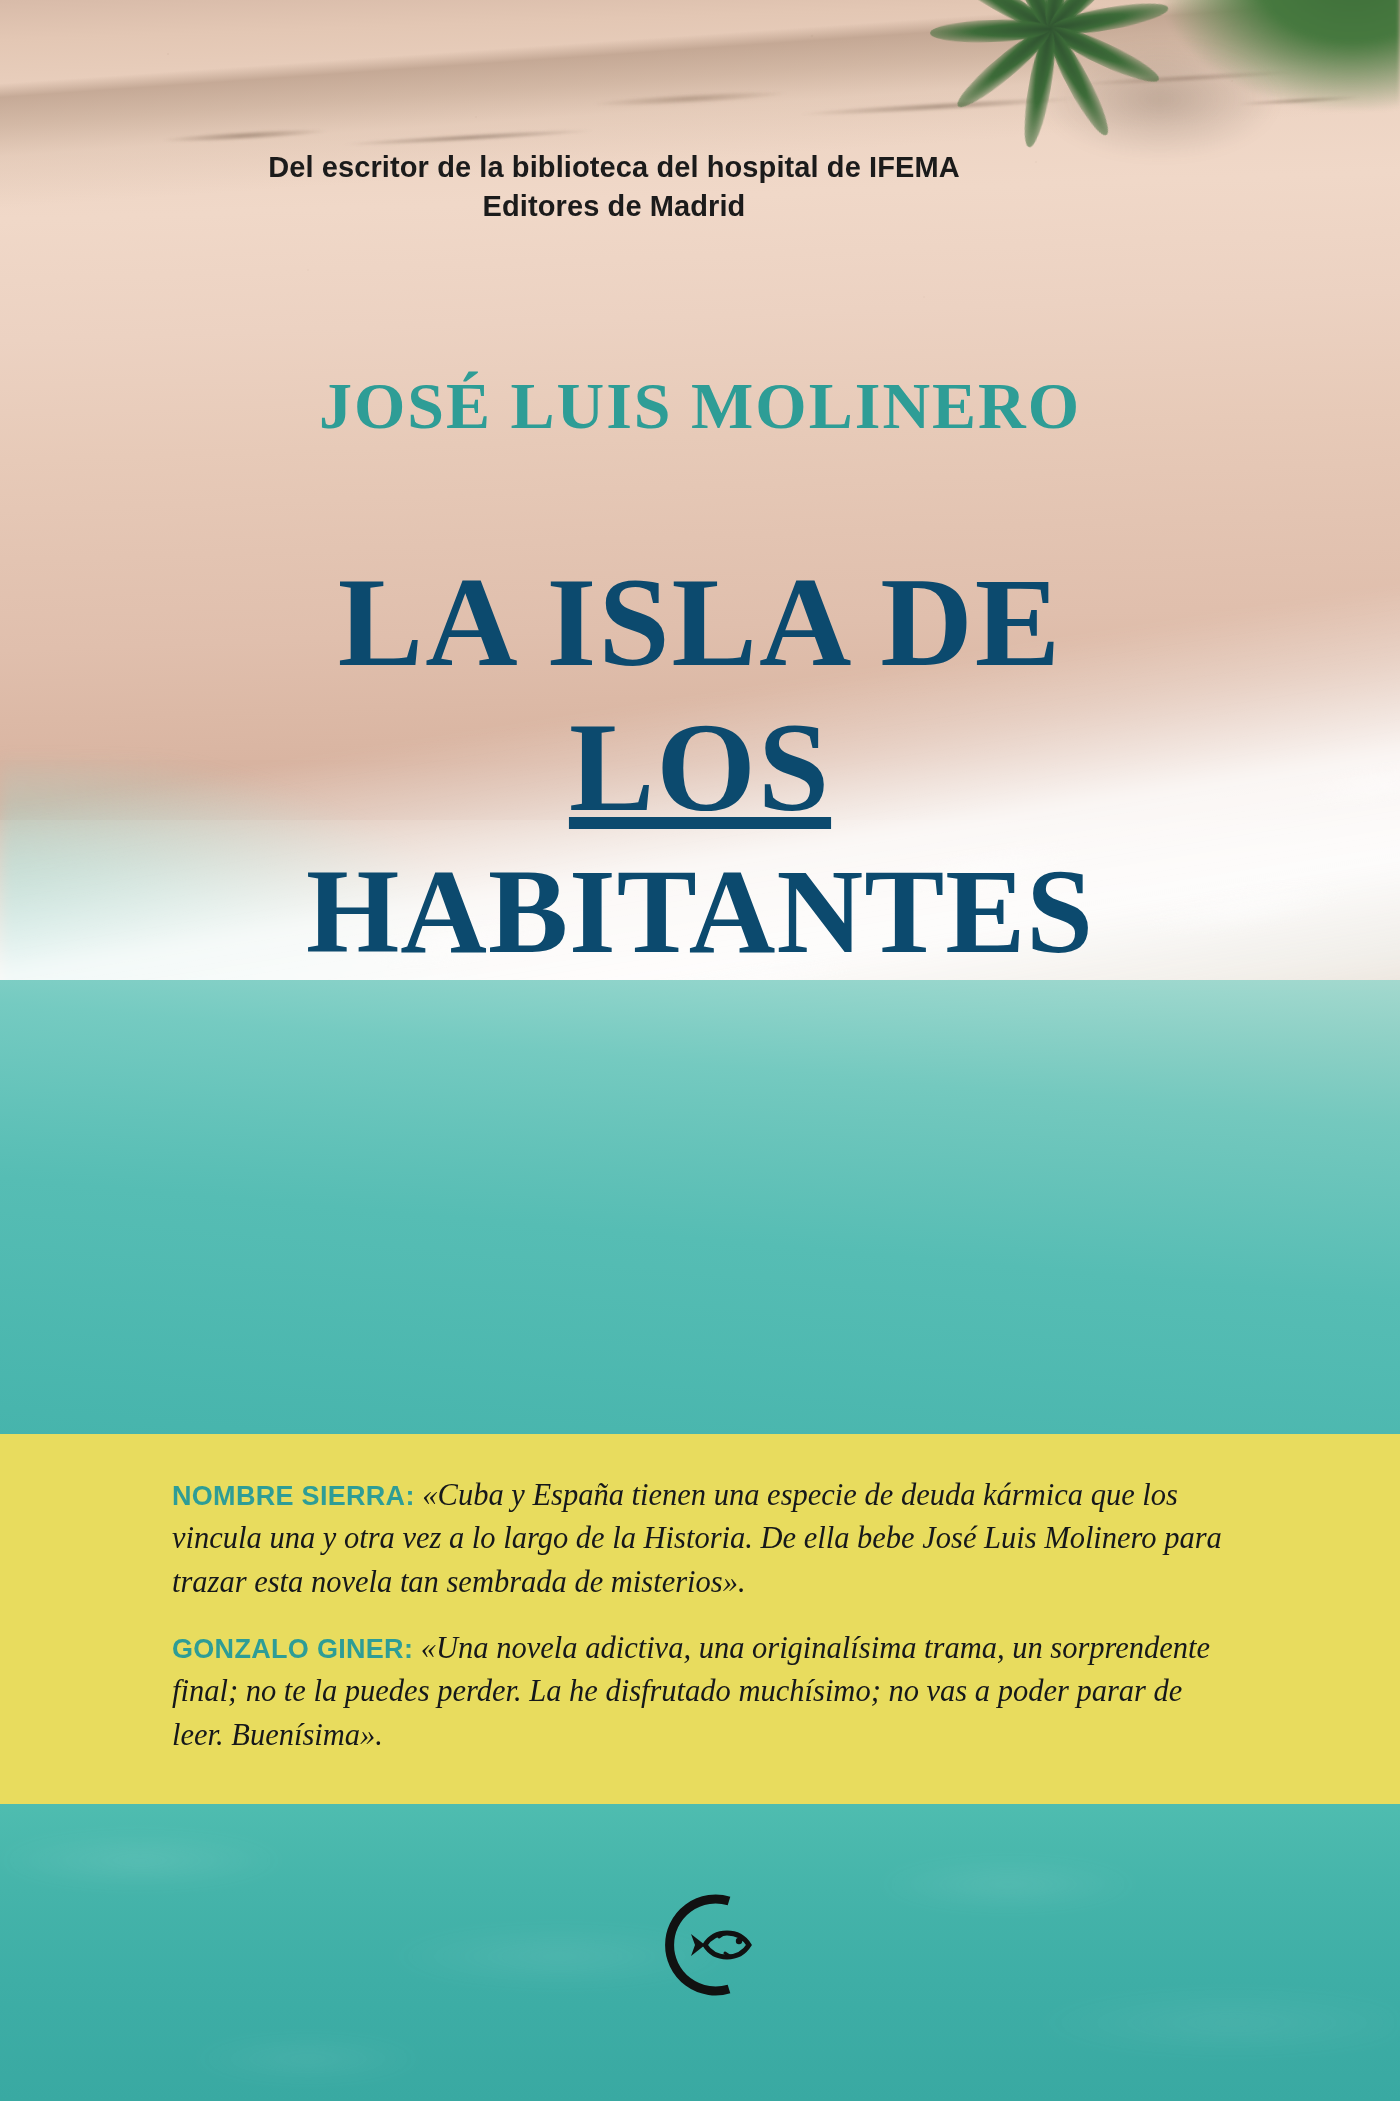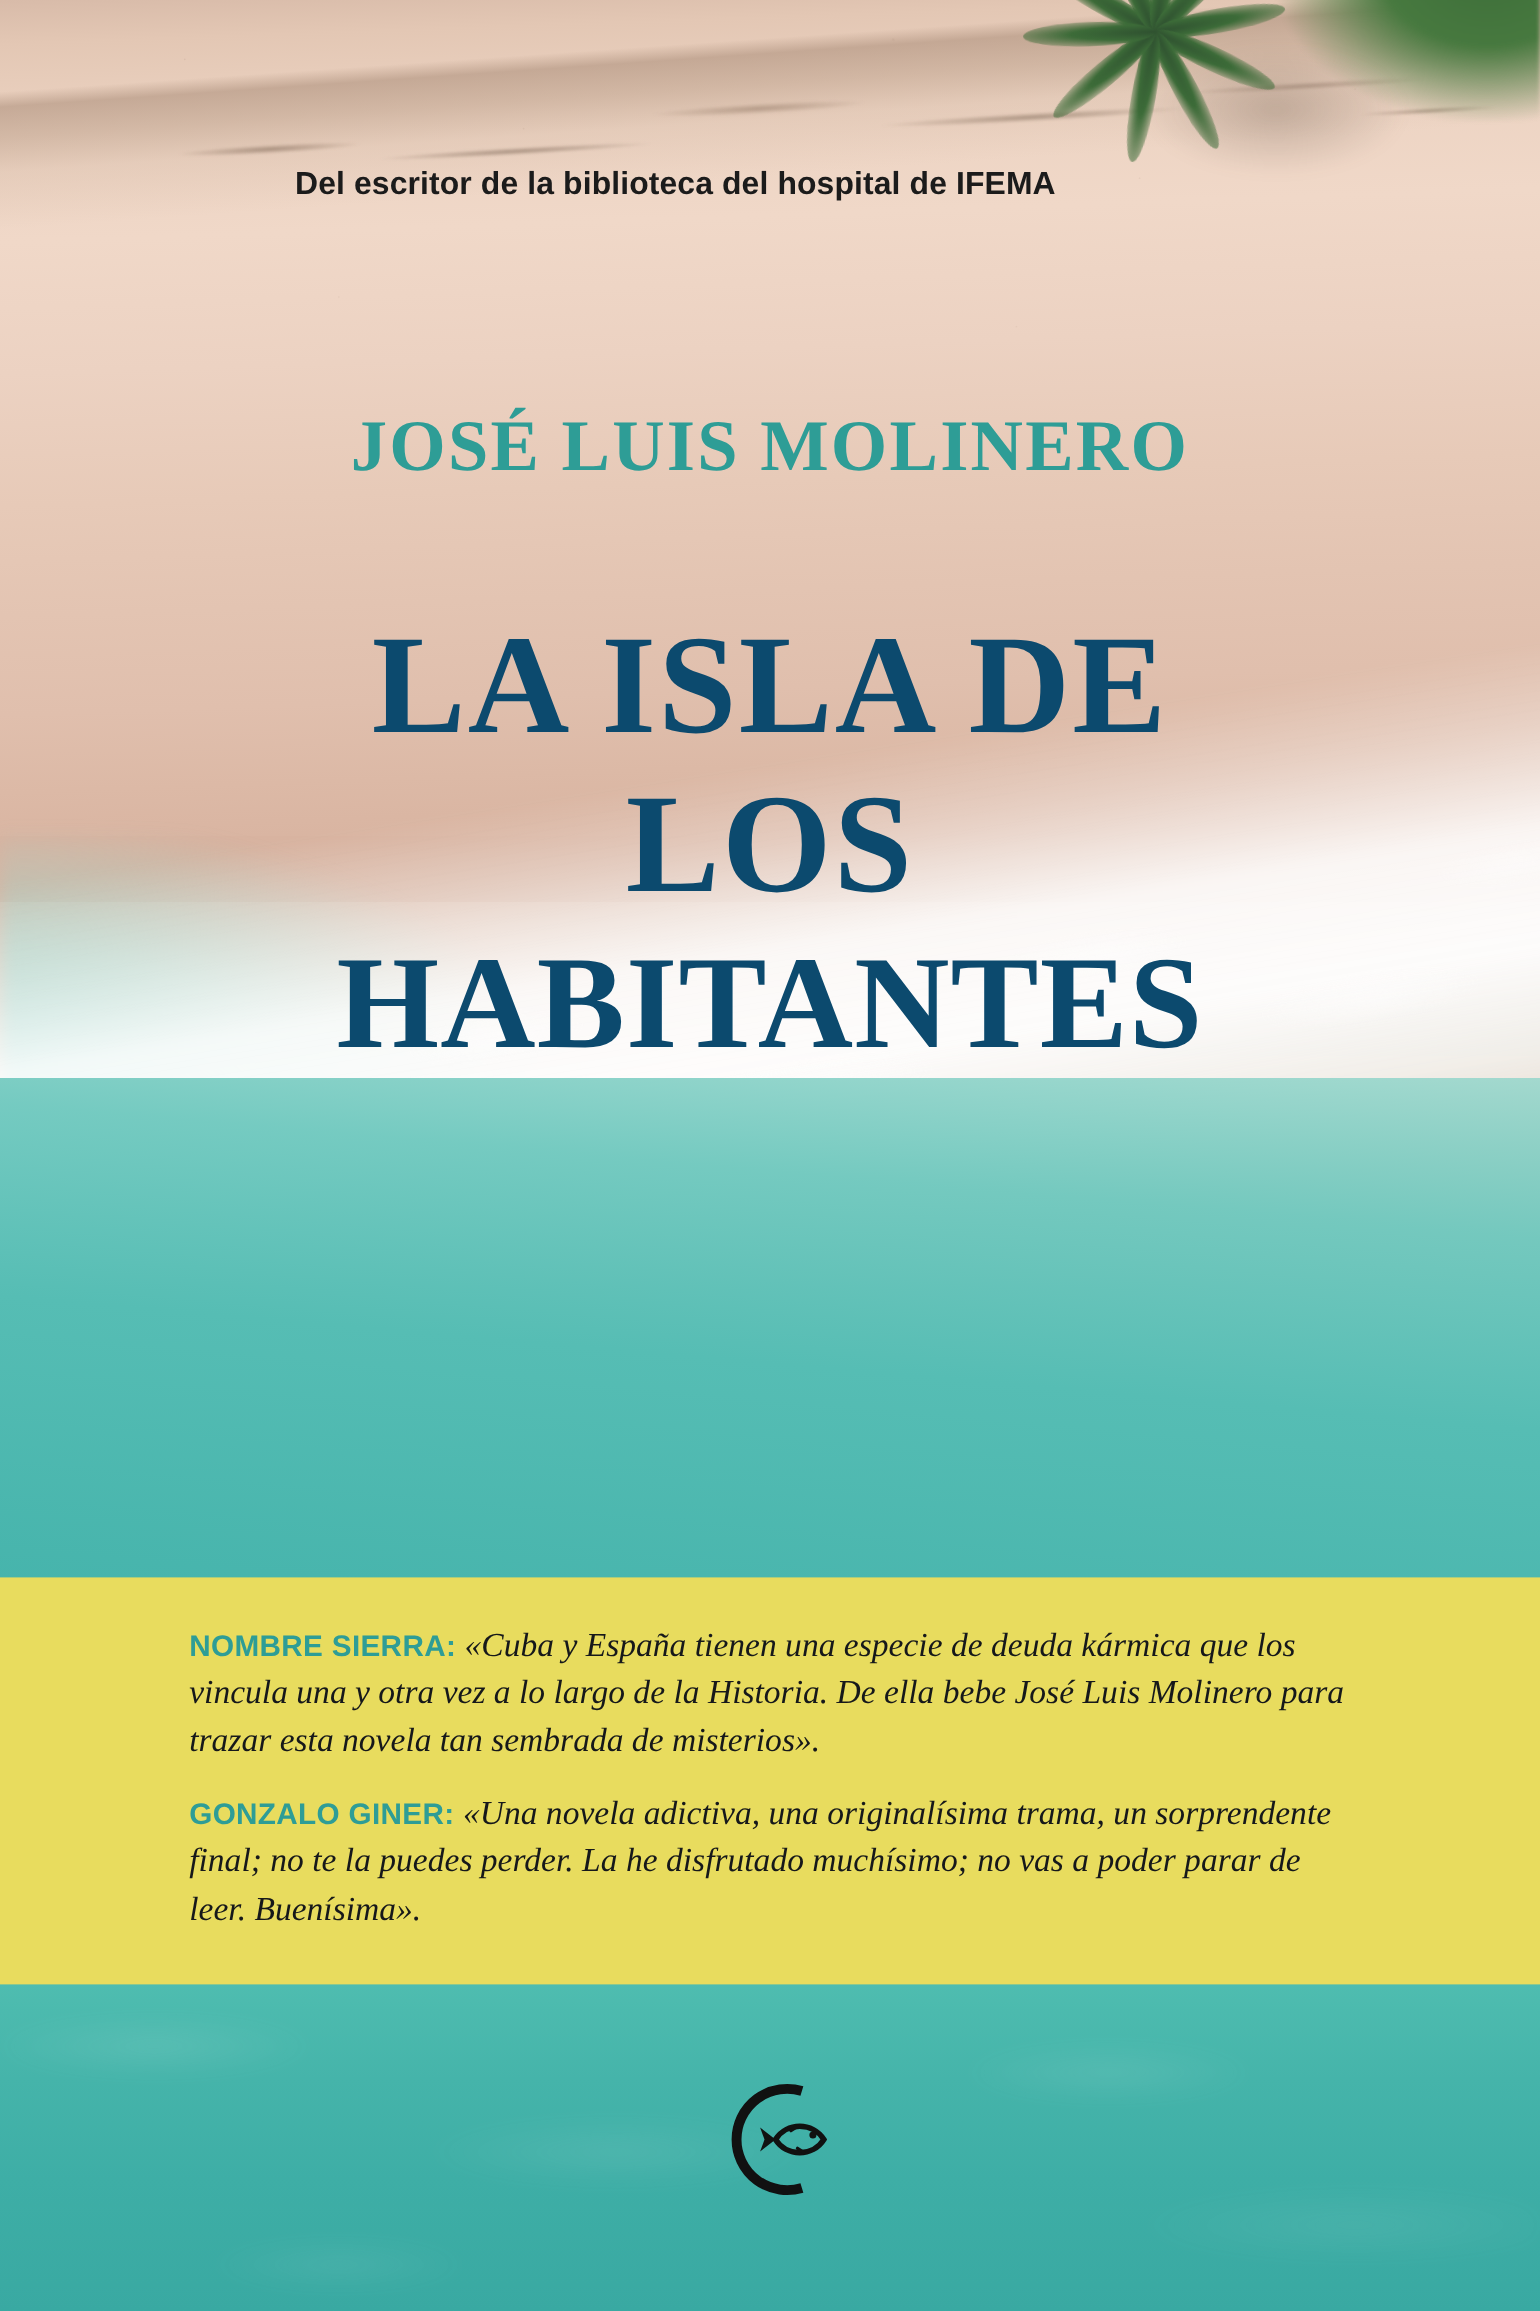--- a/index.html
+++ b/index.html
@@ -256,20 +256,21 @@
     line-height: 0.98;
   }
   .title .l1 {
     font-size: 128px;
     letter-spacing: 2px;
   }
   .title .l2 {
     font-size: 128px;
     letter-spacing: 2px;
     margin-top: 20px;
+    text-decoration: underline;
   }
   .title .l3 {
     font-size: 120px;
     letter-spacing: 1px;
     margin-top: 22px;
   }
   .title .l4 {
     font-size: 122px;
     letter-spacing: 1px;
     margin-top: 26px;
@@ -344,20 +345,21 @@
 
   <div class="sea-upper-left"></div>
   <div class="foam"></div>
   <div class="foam-texture"></div>
   <div class="sea-upper"></div>
   <div class="sea-bottom"></div>
   <div class="sea-bottom-texture"></div>
 
   <div class="imprint">
     <div>Del escritor de la biblioteca del hospital de IFEMA</div>
+    <div>Editores de Madrid</div>
   </div>
 
   <div class="author">JOSÉ LUIS MOLINERO</div>
 
   <div class="title">
     <div class="l1">LA ISLA DE</div>
     <div class="l2">LOS</div>
     <div class="l3">HABITANTES</div>
   </div>
 

